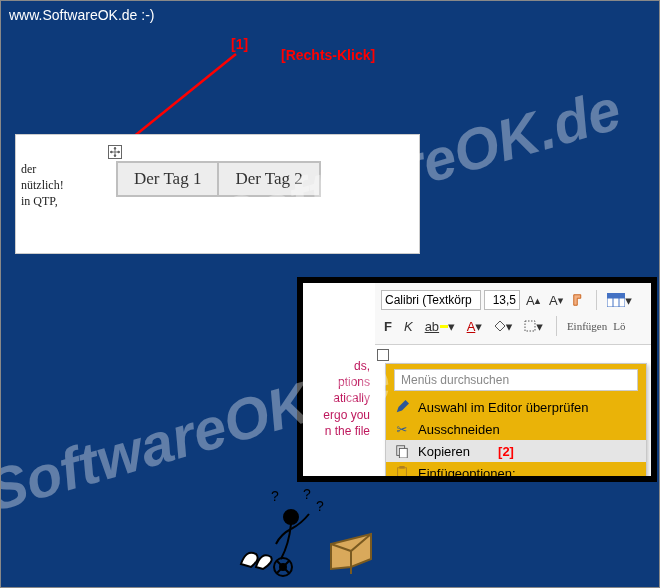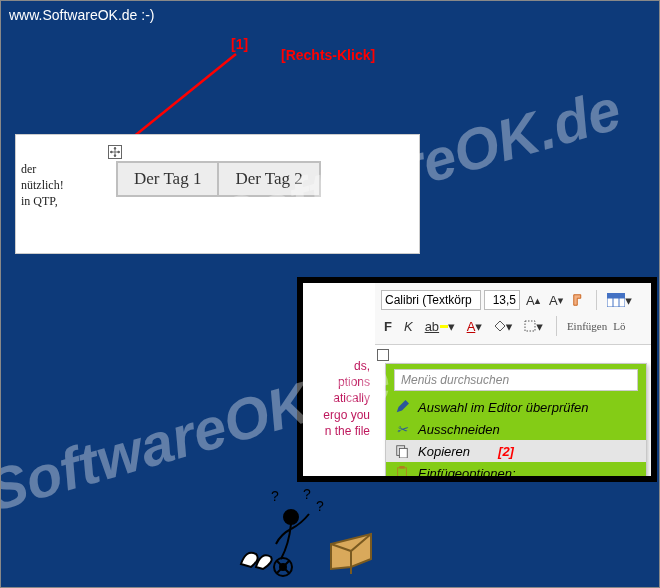--- a/index.html
+++ b/index.html
@@ -83,25 +83,24 @@
 .tb-sep { width: 1px; height: 20px; background: #ccc; margin: 0 4px; }
 .tb-label { font-size: 11px; color: #555; font-family: Liberation Serif, serif; }
 .p2-text { position: absolute; left: 5px; top: 75px; font-size: 12px; color: #be185d; line-height: 1.35; text-align: right; width: 62px; }
 .move-handle2 {
   position: absolute; top: 66px; left: 74px;
   width: 12px; height: 12px;
   border: 1px solid #666;
 }
 .cmenu {
   position: absolute; top: 80px; left: 82px; right: 4px;
-  background: #84cc16;
+  background: #eab308;
   border: 1px solid #c8c8c8;
   box-shadow: 2px 2px 4px rgba(0,0,0,0.2);
   font-size: 13px;
-  font-style: italic;
 }
 .cmenu-search {
   margin: 5px 8px;
   border: 1px solid #ccc;
   padding: 3px 6px;
   font-size: 12px;
   color: #888;
   background: #fff;
 }
 .cmenu-item {

